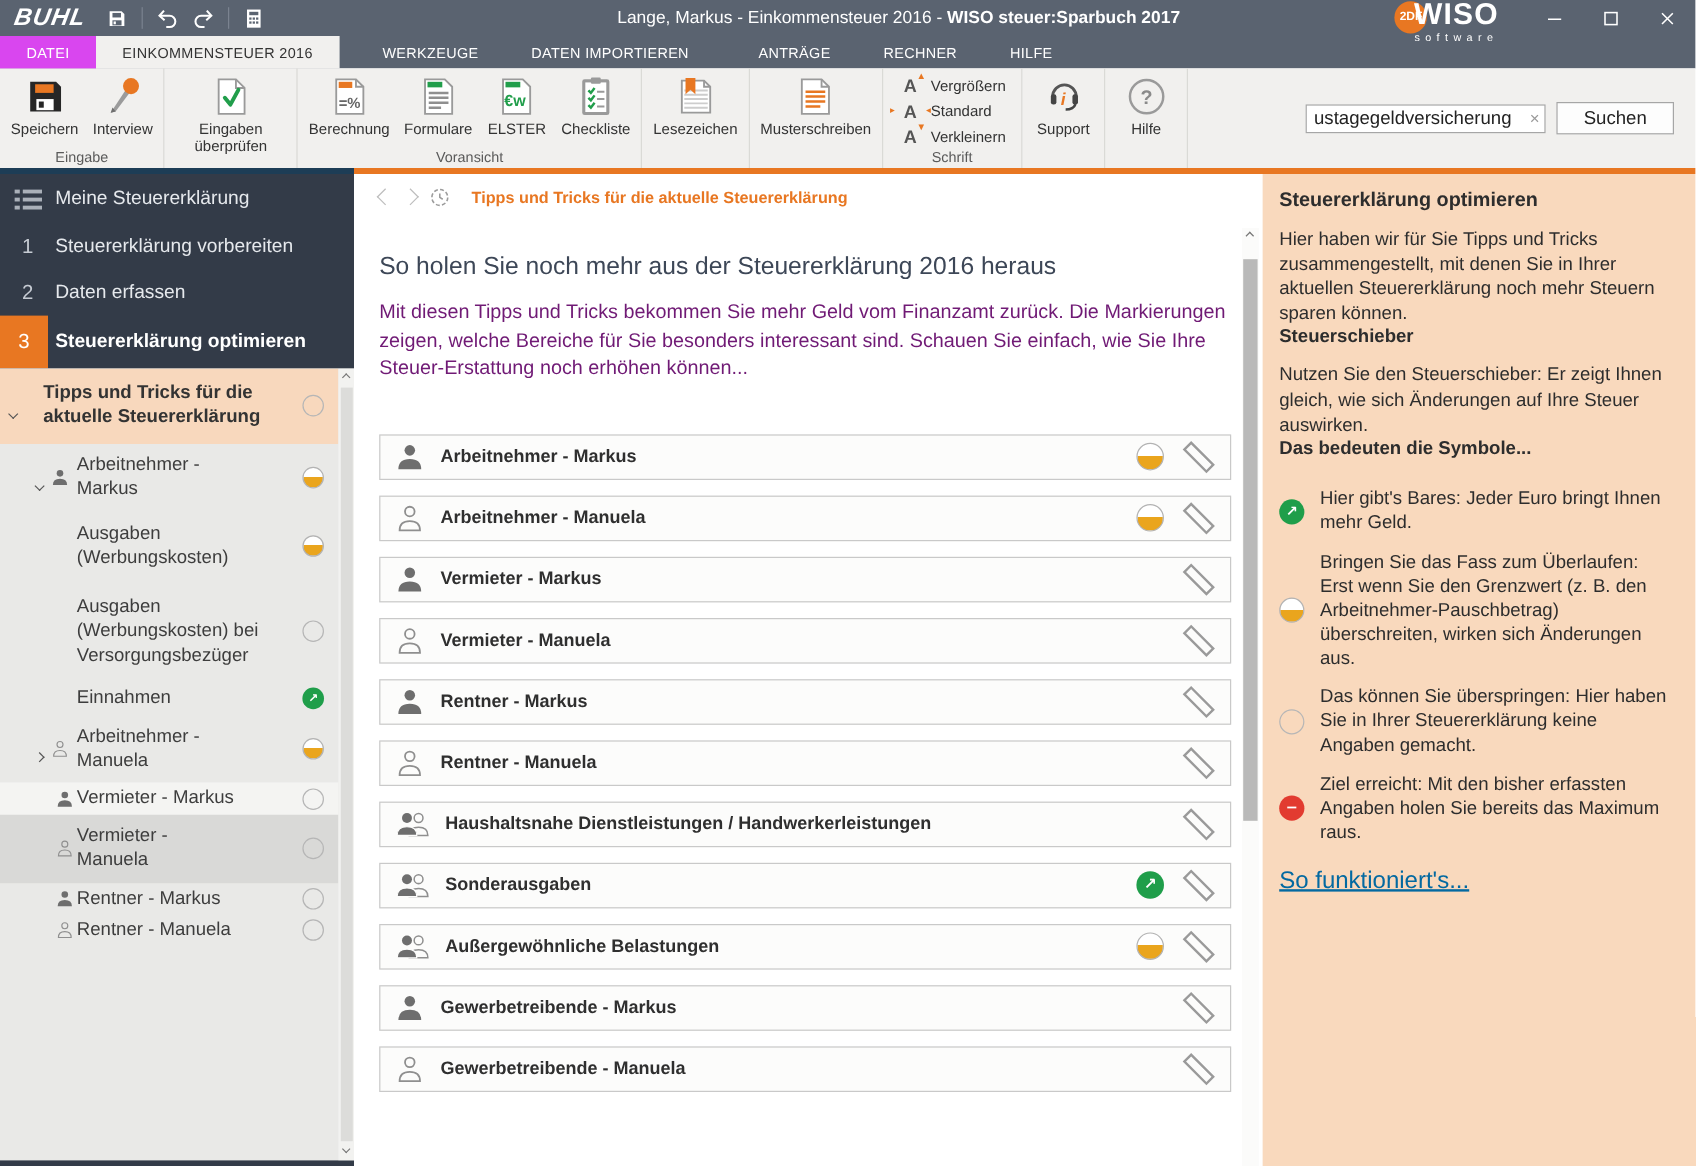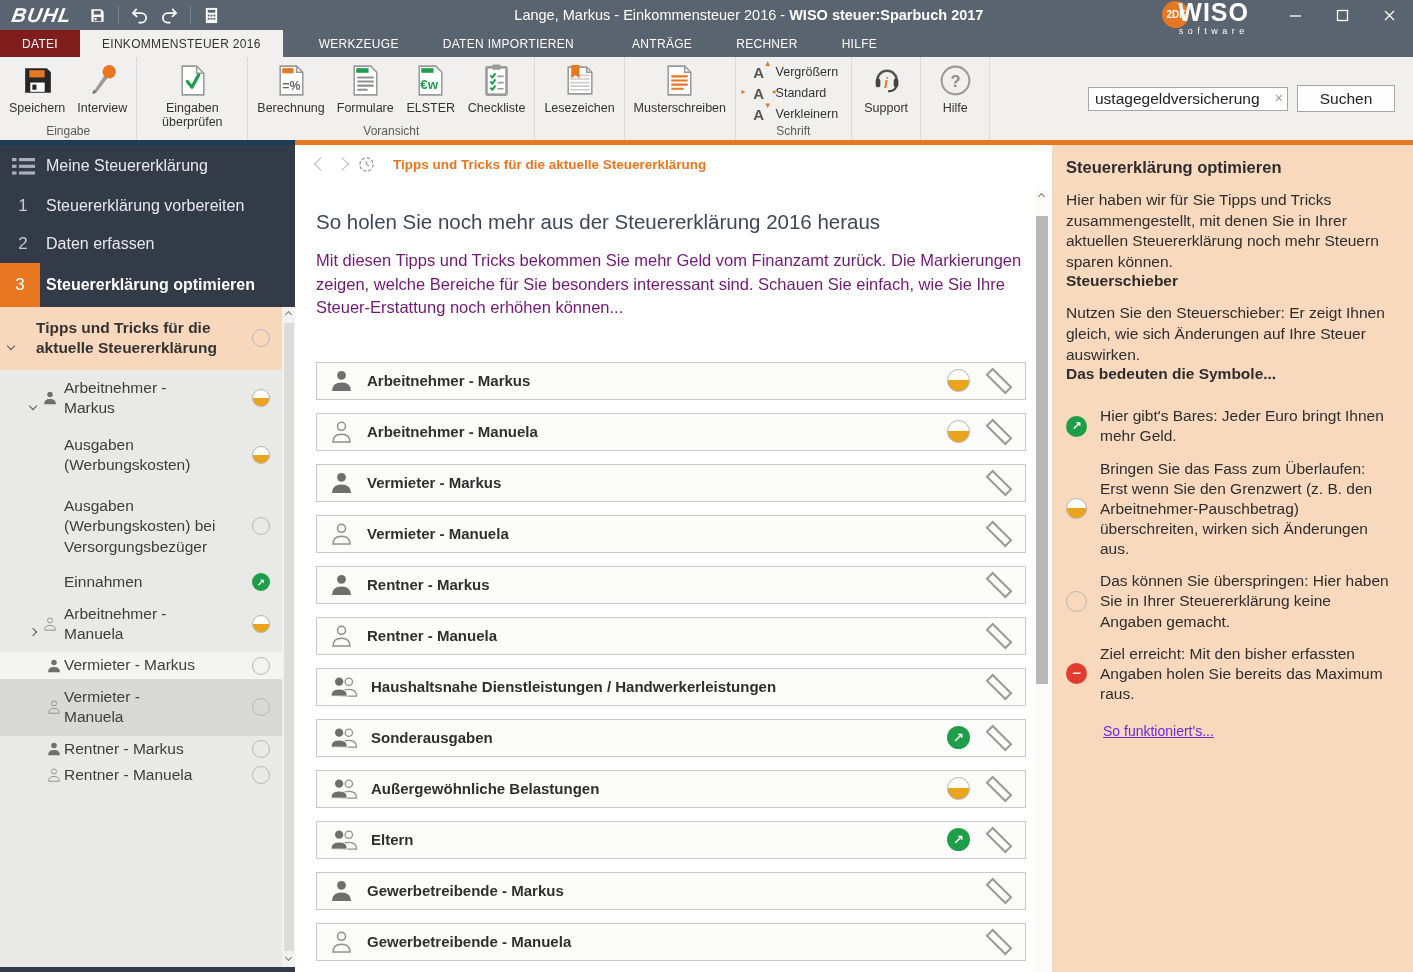--- a/index.html
+++ b/index.html
@@ -21,21 +21,21 @@
   .wiso { position:absolute; right:164px; top:0px; text-align:center; line-height:1; }
   .wiso-zdf { position:absolute; left:-16px; top:1px; width:27px; height:27px; border-radius:50%; background:#e87722; color:#fff; font-size:10px; font-weight:bold; line-height:27px; text-align:center; }
   .wiso-name { font-size:25px; font-weight:bold; letter-spacing:1px; position:relative; }
   .wiso-sub { font-size:9px; letter-spacing:4.5px; margin-top:2px; }
   .win-btns { position:absolute; right:0; top:0; height:30px; display:flex; }
   .win-btn { width:47px; height:30px; display:flex; align-items:center; justify-content:center; }
 
   
   .tabbar { height:27px; background:#5a6370; display:flex; font-size:12px; color:#fff; }
   .tab { padding:0 22px; display:flex; align-items:center; letter-spacing:.3px; white-space:nowrap; }
-  .tab.orange { background:#7f1d1d; }
+  .tab.orange { background:#d946ef; }
   .tab.active { background:#f1f0ee; color:#333; }
   .tab.gap { margin-left:14px; }
 
   
   .ribbon { height:83px; background:#f1f0ee; display:flex; align-items:stretch; }
   .rgroup { display:flex; flex-direction:column; border-right:1px solid #dadad6; padding:3px 3px 0; }
   .rgroup-buttons { display:flex; flex:1; align-items:flex-start; }
   .rgroup-label { text-align:center; font-size:12px; color:#5a5a5a; padding:0 4px 2px; }
   .rbtn { min-width:62px; padding:2px 6px 0; display:flex; flex-direction:column; align-items:center; color:#333; font-size:12.5px; line-height:1.15; text-align:center; cursor:default; }
   .rbtn svg { width:37px; height:37px; margin-bottom:2px; }
@@ -136,21 +136,21 @@
   .main-scroll .down { position:absolute; bottom:8px; left:4px; }
 
   
   .panel { width:361px; background:#f9d9bd; padding:13px 18px 0 14px; color:#2d2d2d; flex-shrink:0; }
   .panel .ptitle { font-size:16.5px; font-weight:bold; }
   .panel p { font-size:15.5px; line-height:1.33; margin:13px 0 0; }
   .panel .phead { font-size:15.5px; font-weight:bold; }
   .symbols { margin-top:23px; display:flex; flex-direction:column; gap:12px;align-items:center; }
   .sym { display:flex; gap:13px; align-items:center; }
   .sym-text { font-size:15.5px; line-height:1.3; }
-  .panel-link { margin-top:19px; display:inline-block; font-size:14px; color:#6d28d9; text-decoration:underline; cursor:pointer;margin-left:37px; }
+  .panel-link { margin-top:19px; display:inline-block; font-size:20px; color:#0369a1; text-decoration:underline; cursor:pointer; }
 </style>
 </head>
 <body>
 
 <div class="titlebar">
   <span class="buhl">BUHL</span>
   <span class="tb-icons">
     <span class="tb-icon">
       <svg viewBox="0 0 18 18" width="17" height="17">
           <path d="M2.5 2.5h10.5l2.5 2.5v10.5H2.5z" fill="#fff"></path>
@@ -649,35 +649,20 @@
             <circle cx="10.5" cy="6.5" r="4.3" fill="#6e6e6e"></circle>
             <path d="M2 21.5q0-7.5 8.5-7.5t8.5 7.5z" fill="#6e6e6e" stroke="#fcfcfb" stroke-width="1"></path>
           </svg>
         <span class="card-label">Außergewöhnliche Belastungen</span>
         <span class="card-right">
             <span class="badge b-list" data-badge="barrel"></span>
             <i class="chev r card"></i>
           </span>
       </div>
       <div class="card">
-        <svg class="pic pic-list" viewBox="0 0 30 24" style="width:29px;">
-            <g fill="none" stroke="#8f8f8f" stroke-width="1.3">
-              <circle cx="20.5" cy="6.5" r="3.8"></circle>
-              <path d="M12.5 21.5q0-7 8-7t8 7z"></path>
-            </g>
-            <circle cx="10.5" cy="6.5" r="4.3" fill="#6e6e6e"></circle>
-            <path d="M2 21.5q0-7.5 8.5-7.5t8.5 7.5z" fill="#6e6e6e" stroke="#fcfcfb" stroke-width="1"></path>
-          </svg>
-        <span class="card-label">Eltern</span>
-        <span class="card-right">
-            <span class="badge b-list" data-badge="money"></span>
-            <i class="chev r card"></i>
-          </span>
-      </div>
-      <div class="card">
         <svg class="pic pic-list" viewBox="0 0 24 24">
             <circle cx="12" cy="6.3" r="4.4" fill="#6e6e6e"></circle>
             <path d="M2.5 22q0-8.5 9.5-8.5t9.5 8.5z" fill="#6e6e6e"></path>
           </svg>
         <span class="card-label">Gewerbetreibende - Markus</span>
         <span class="card-right">
             <span class="badge b-list" data-badge="none"></span>
             <i class="chev r card"></i>
           </span>
       </div>

